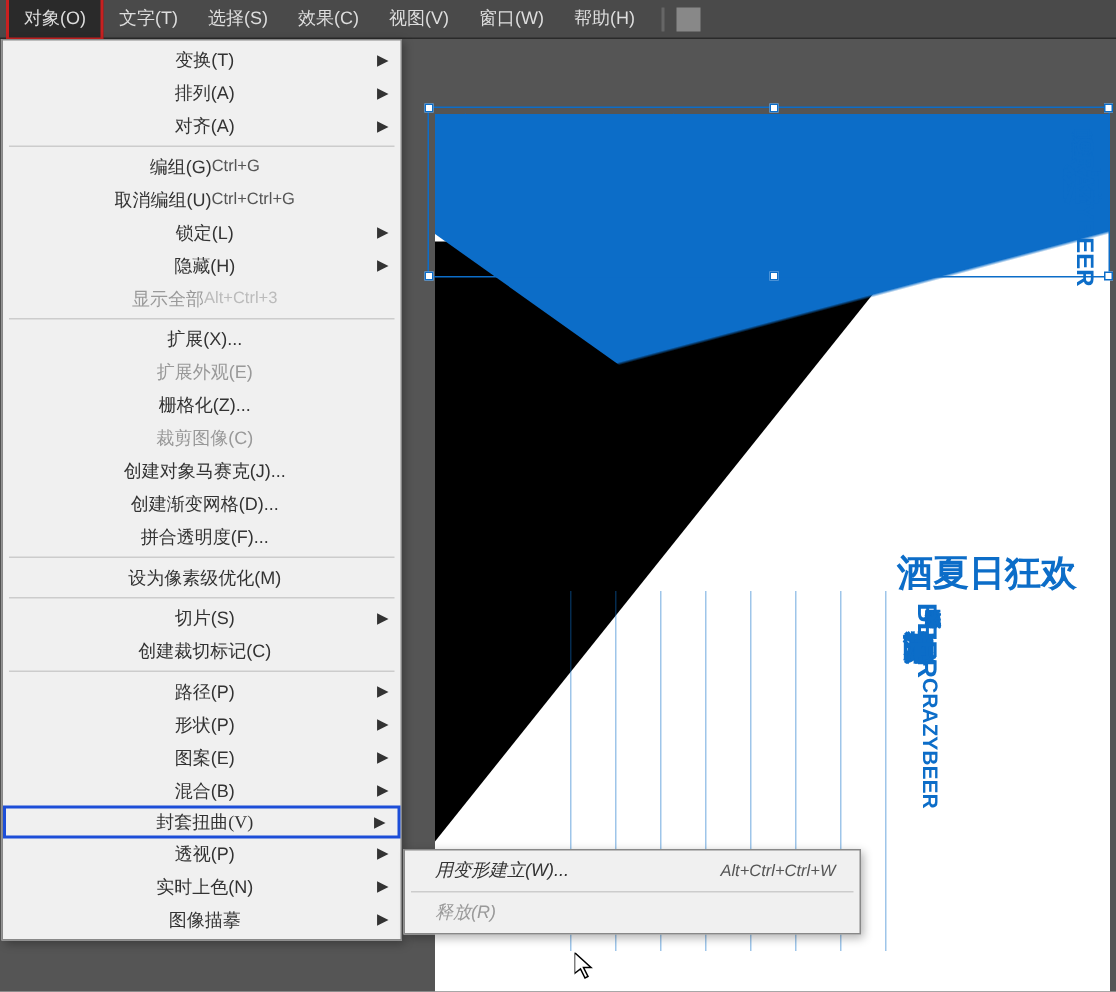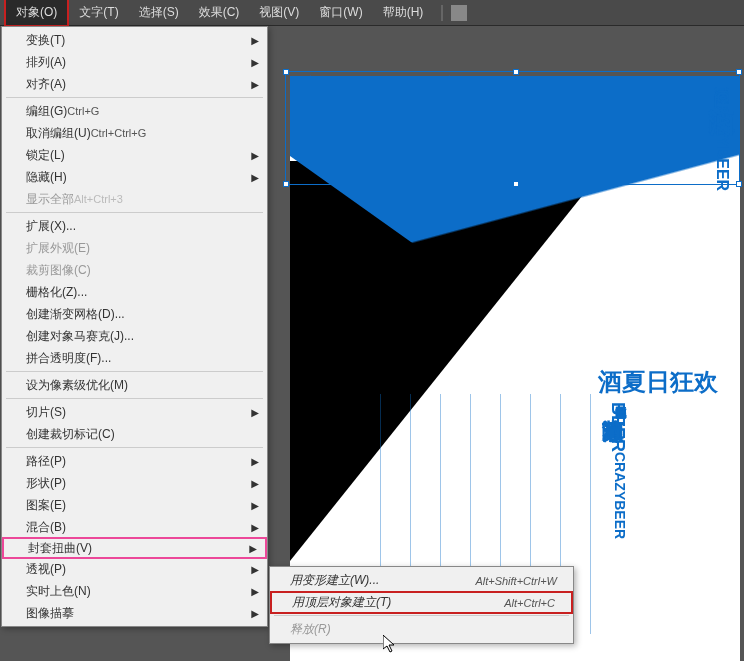--- a/index.html
+++ b/index.html
@@ -141,30 +141,31 @@
   left: 1px;
   width: 267px;
   background: #f0f0f0;
   color: #333;
   border: 1px solid #888;
   box-shadow: 2px 2px 6px rgba(0,0,0,0.3);
   padding: 2px 0;
 }
 .dd-item {
   display: flex;
-  justify-content: flex-start;
+  justify-content: center;
   align-items: center;
   padding: 3px 20px 3px 24px;
   position: relative;
   height: 22px;
 }
 .dd-item.disabled { color: #999; }
 .dd-item.highlight {
-  border: 2px solid #ec4899;
+  border: 2px solid #1d4ed8;
   margin: -1px 0;
+  font-family: Liberation Serif, serif;
 }
 .dd-item .arrow {
   position: absolute;
   right: 8px;
   font-size: 10px;
 }
 .dd-sep {
   height: 1px;
   background: #ccc;
   margin: 2px 4px;
@@ -334,31 +335,31 @@
       <span>显示全部</span>
       <span class="shortcut">Alt+Ctrl+3</span>
     </div>
     <div class="dd-sep"></div>
     <div class="dd-item">
       <span>扩展(X)...</span>
     </div>
     <div class="dd-item disabled">
       <span>扩展外观(E)</span>
     </div>
+    <div class="dd-item">
+      <span>栅格化(Z)...</span>
+    </div>
     <div class="dd-item disabled">
       <span>裁剪图像(C)</span>
     </div>
     <div class="dd-item">
-      <span>栅格化(Z)...</span>
+      <span>创建对象马赛克(J)...</span>
     </div>
     <div class="dd-item">
       <span>创建渐变网格(D)...</span>
-    </div>
-    <div class="dd-item">
-      <span>创建对象马赛克(J)...</span>
     </div>
     <div class="dd-item">
       <span>拼合透明度(F)...</span>
     </div>
     <div class="dd-sep"></div>
     <div class="dd-item">
       <span>设为像素级优化(M)</span>
     </div>
     <div class="dd-sep"></div>
     <div class="dd-item">
@@ -399,25 +400,21 @@
     </div>
     <div class="dd-item">
       <span>图像描摹</span>
       <span class="arrow">▶</span>
     </div>
   </div>
 
 <div class="submenu" id="submenu">
     <div class="sub-item">
       <span>用变形建立(W)...</span>
-      <span class="shortcut">Alt+Shift+Ctrl+W</span>
-    </div>
-    <div class="sub-item highlight">
-      <span>用顶层对象建立(T)</span>
-      <span class="shortcut">Alt+Ctrl+C</span>
+      <span class="shortcut">Alt+Ctrl+Ctrl+W</span>
     </div>
     <div class="dd-sep"></div>
     <div class="sub-item disabled">
       <span>释放(R)</span>
     </div>
   </div>
 
 <div class="cursor">
   <svg width="16" height="20" viewBox="0 0 16 20">
     <path d="M0 0 L0 14 L4 11 L7 17 L9 16 L6 10 L11 10 Z" fill="#fff" stroke="#000" stroke-width="1"></path>

